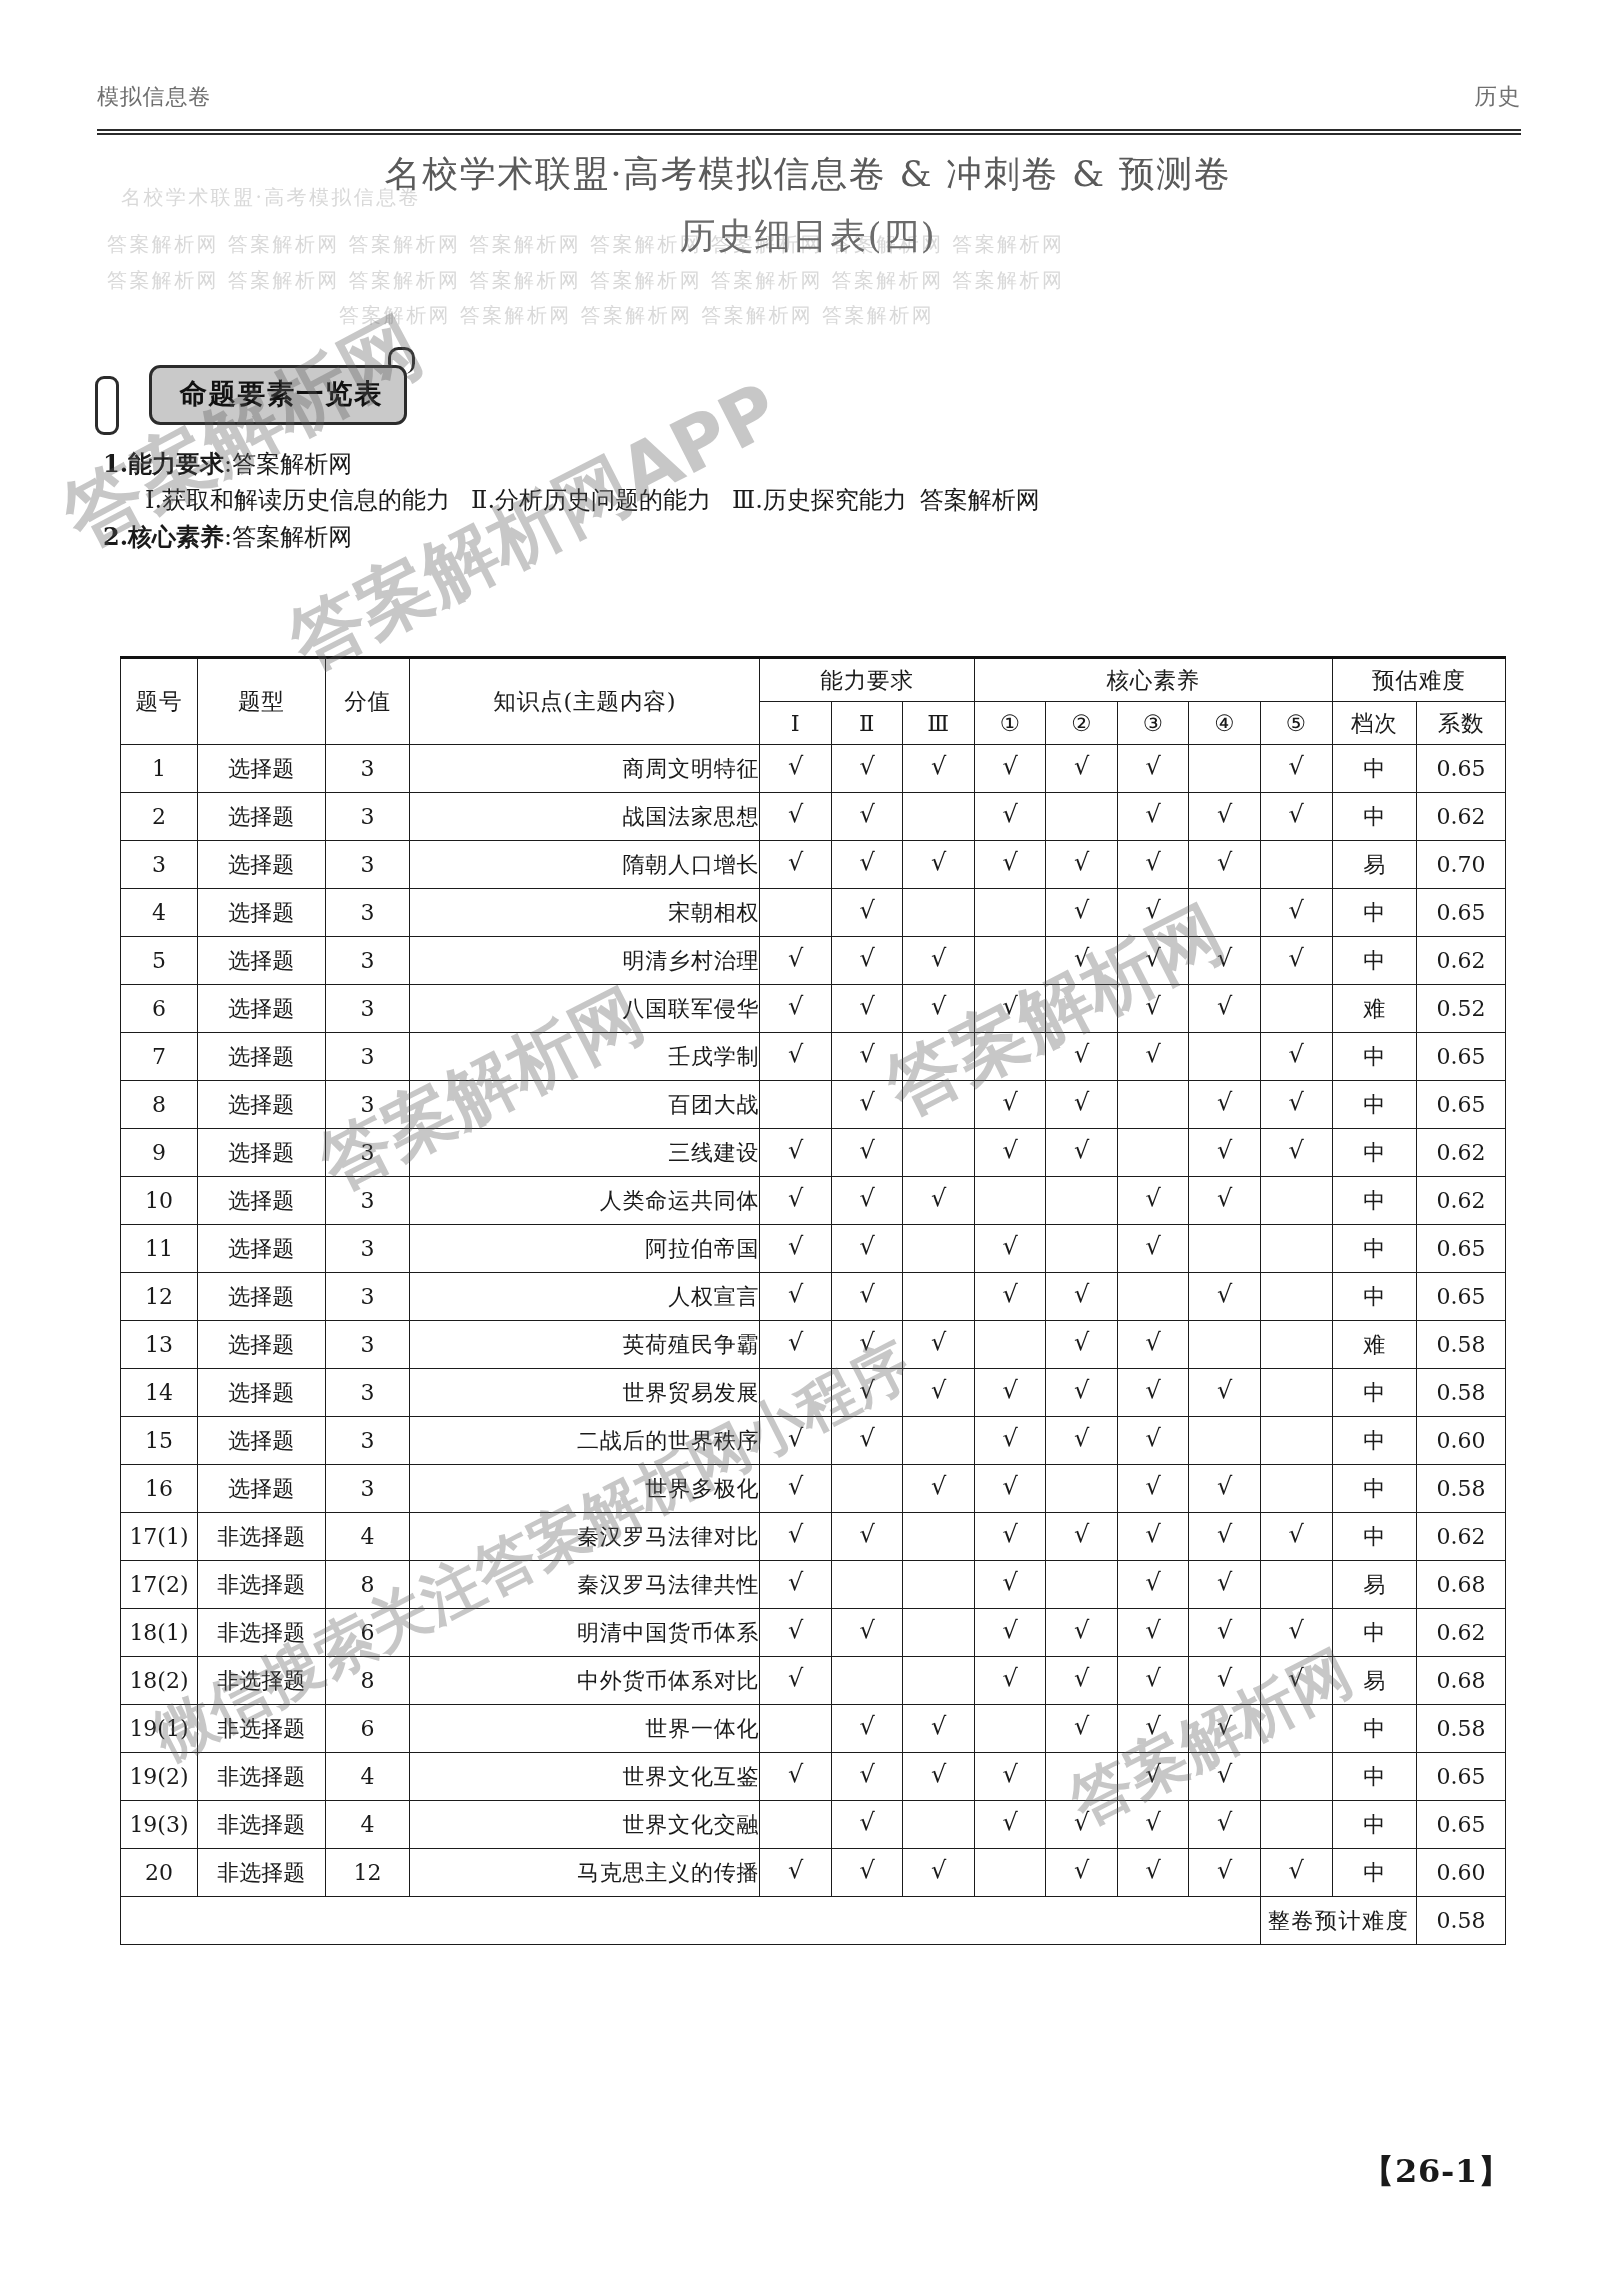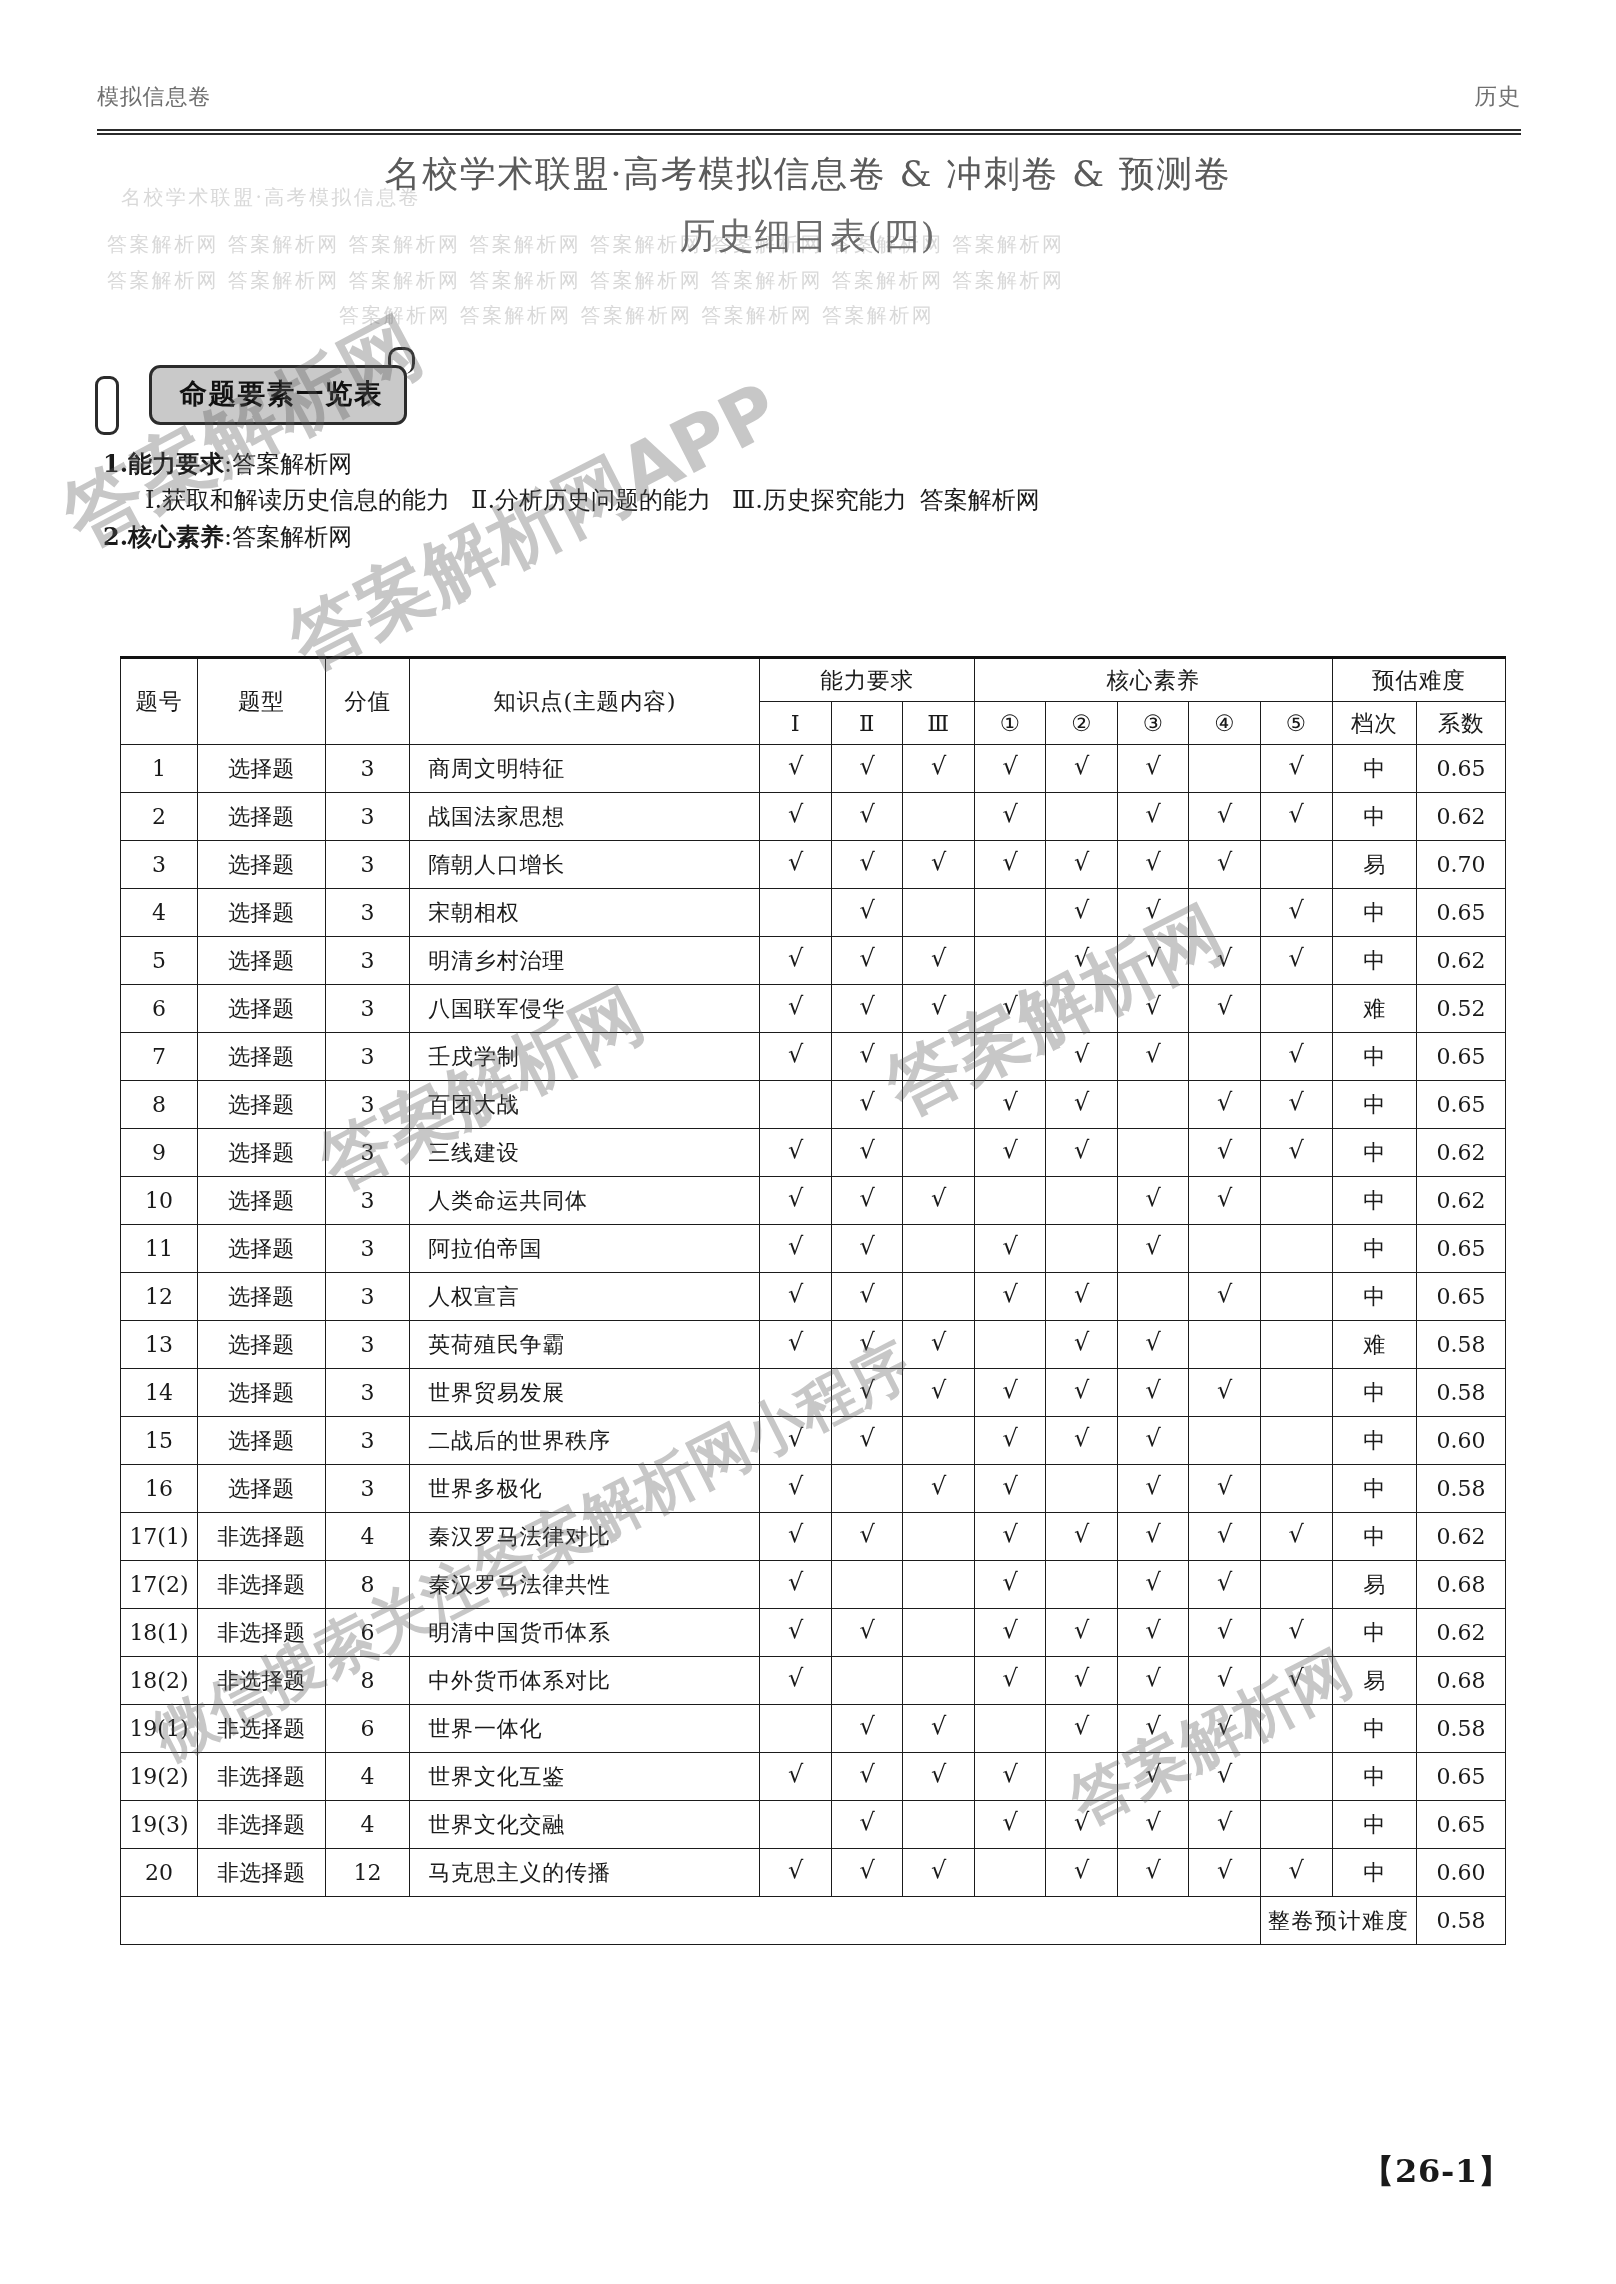--- a/index.html
+++ b/index.html
@@ -95,21 +95,21 @@
     text-align:center;
     vertical-align:middle;
     padding:0;
     height:45px;
     font-weight:normal;
     font-family:"DejaVu Serif", serif;
   }
   table.spec thead th { height:42px; font-size:22.6px; letter-spacing:0.8px; }
   table.spec .outer-top { border-top:3.2px solid #111; }
   table.spec tbody td { height:47px; font-size:22px; }
-  table.spec td.kp { text-align:left; padding-left:18px; letter-spacing:0.8px; }
+  table.spec td.kp { text-align:right; padding-left:18px; letter-spacing:0.8px; }
   table.spec td.num { font-family:"DejaVu Serif", serif; }
   .chk { font-size:24px; line-height:1; display:inline-block; transform:translateY(-1.6px); font-family:"DejaVu Sans", sans-serif; }
   .sum-label { text-align:center; letter-spacing:1.6px; }
   tr.summary td { height:50px; }
 
   
   col.c-no    { width:71px; }
   col.c-type  { width:118px; }
   col.c-score { width:78px; }
   col.c-kp    { width:323px; }

